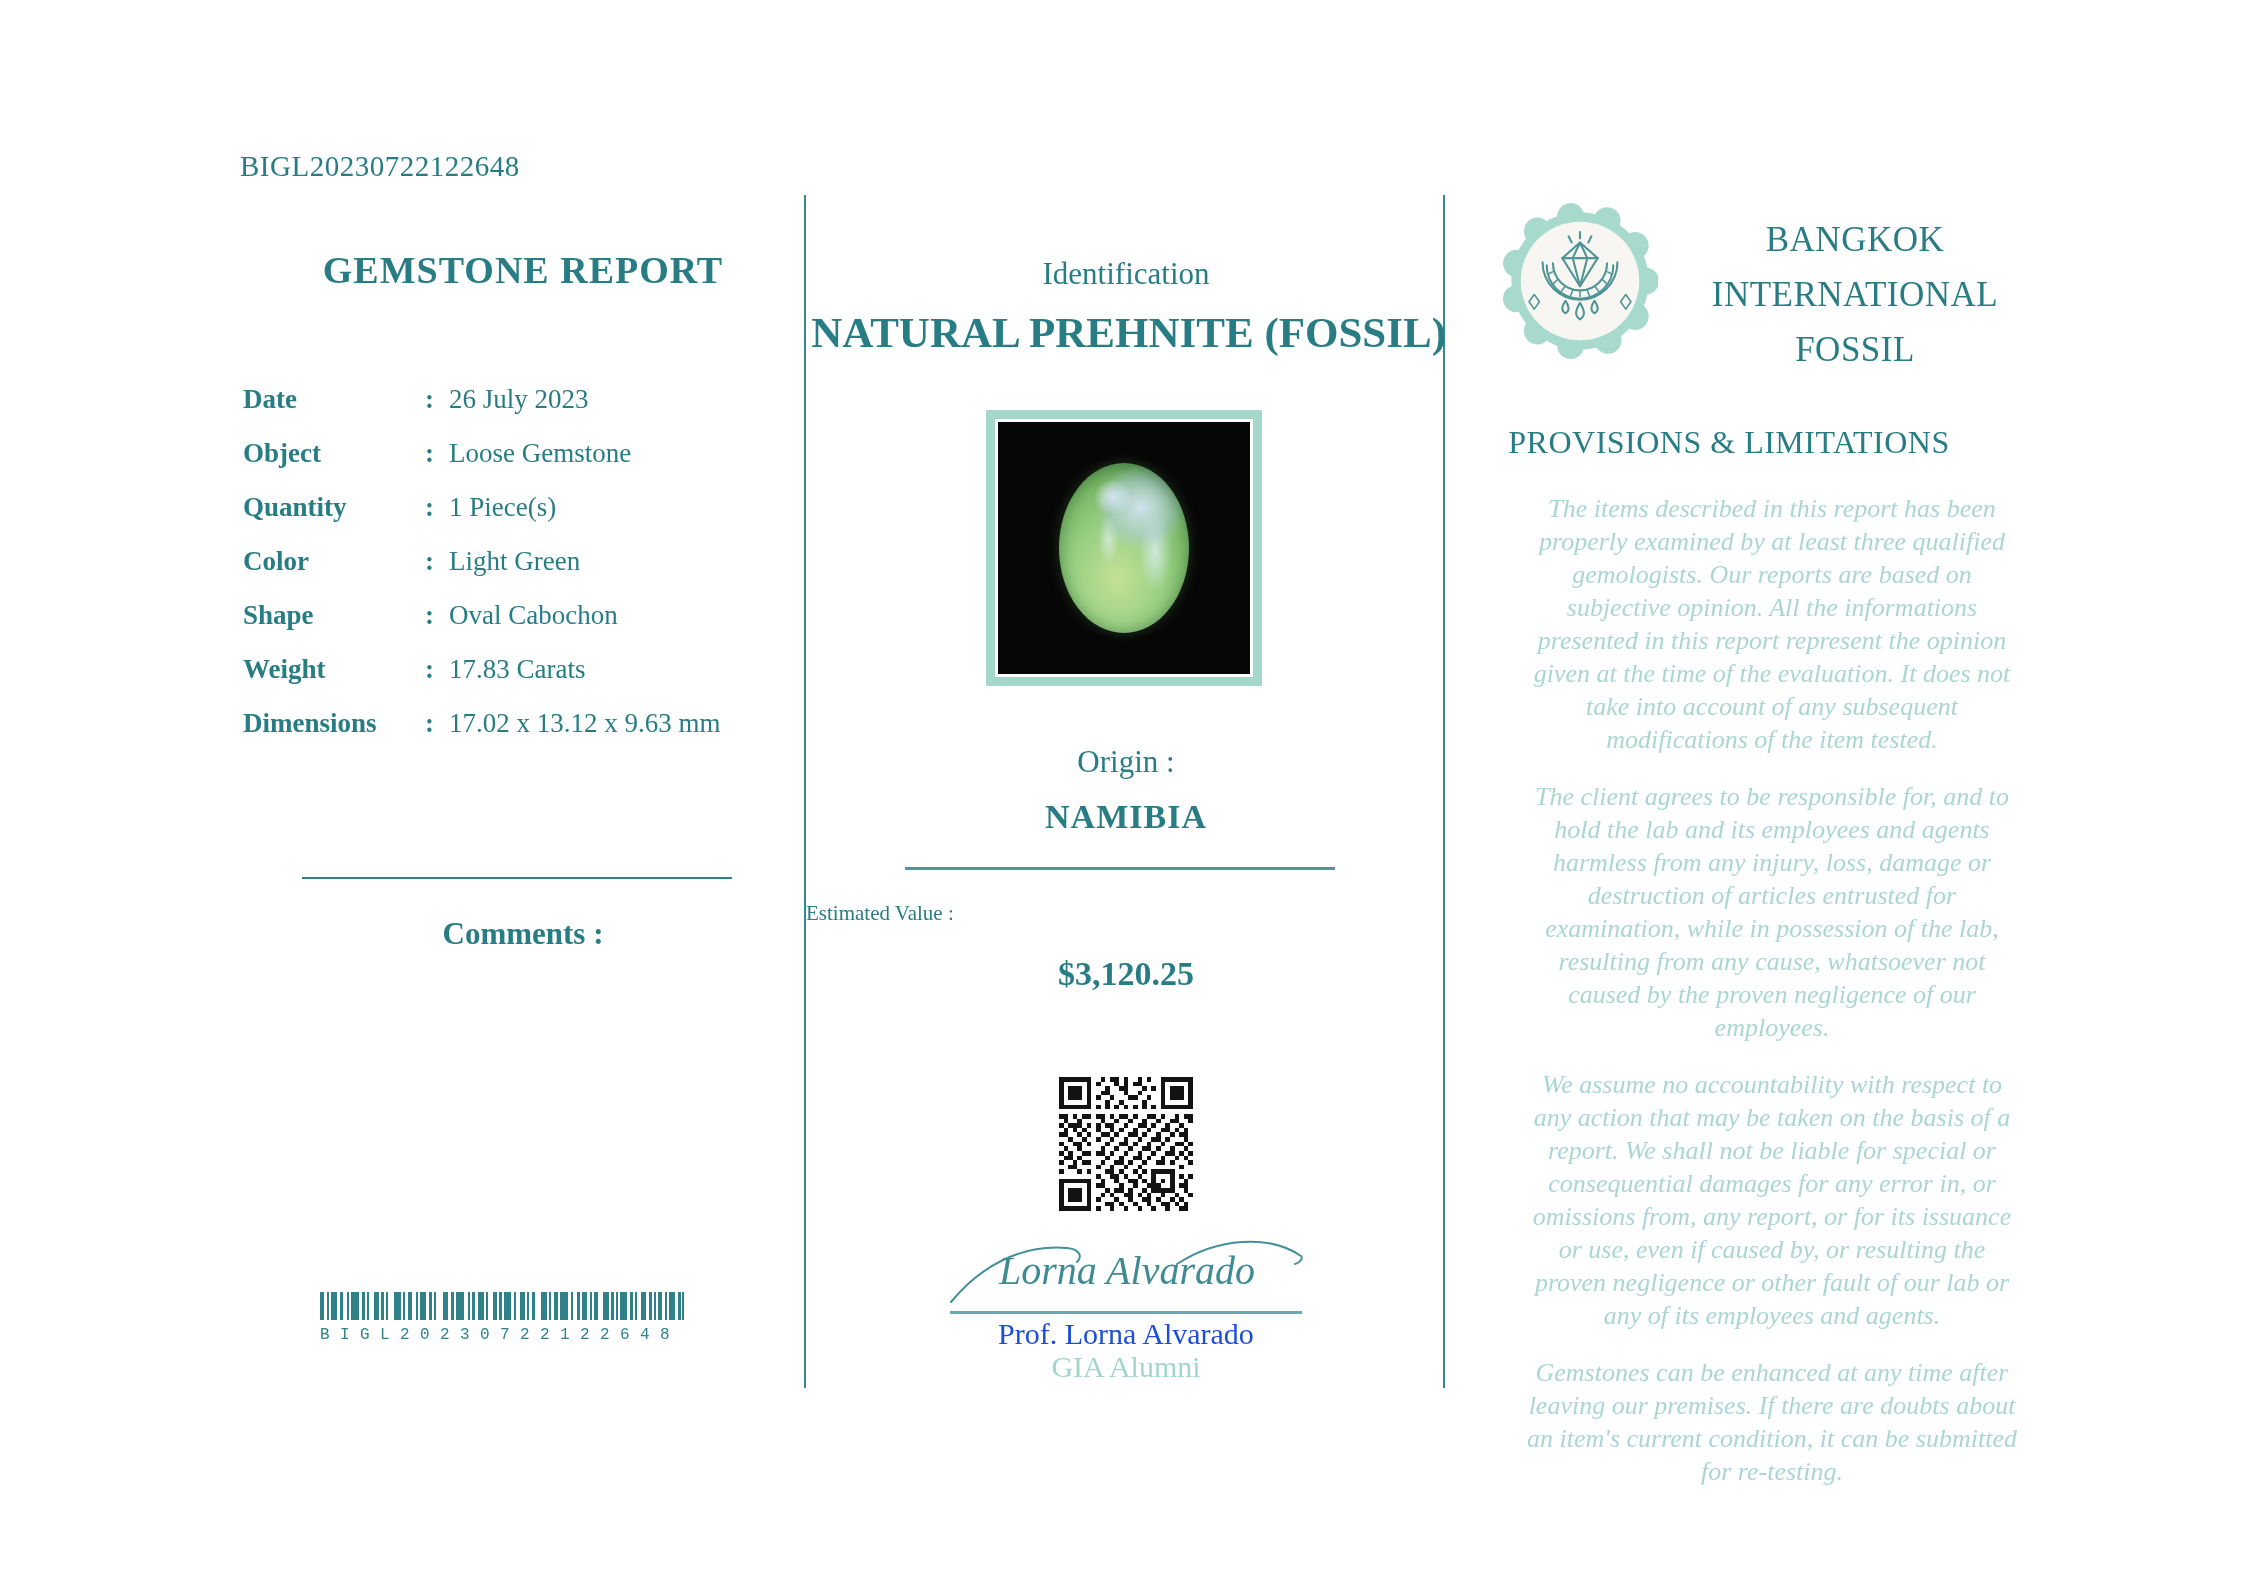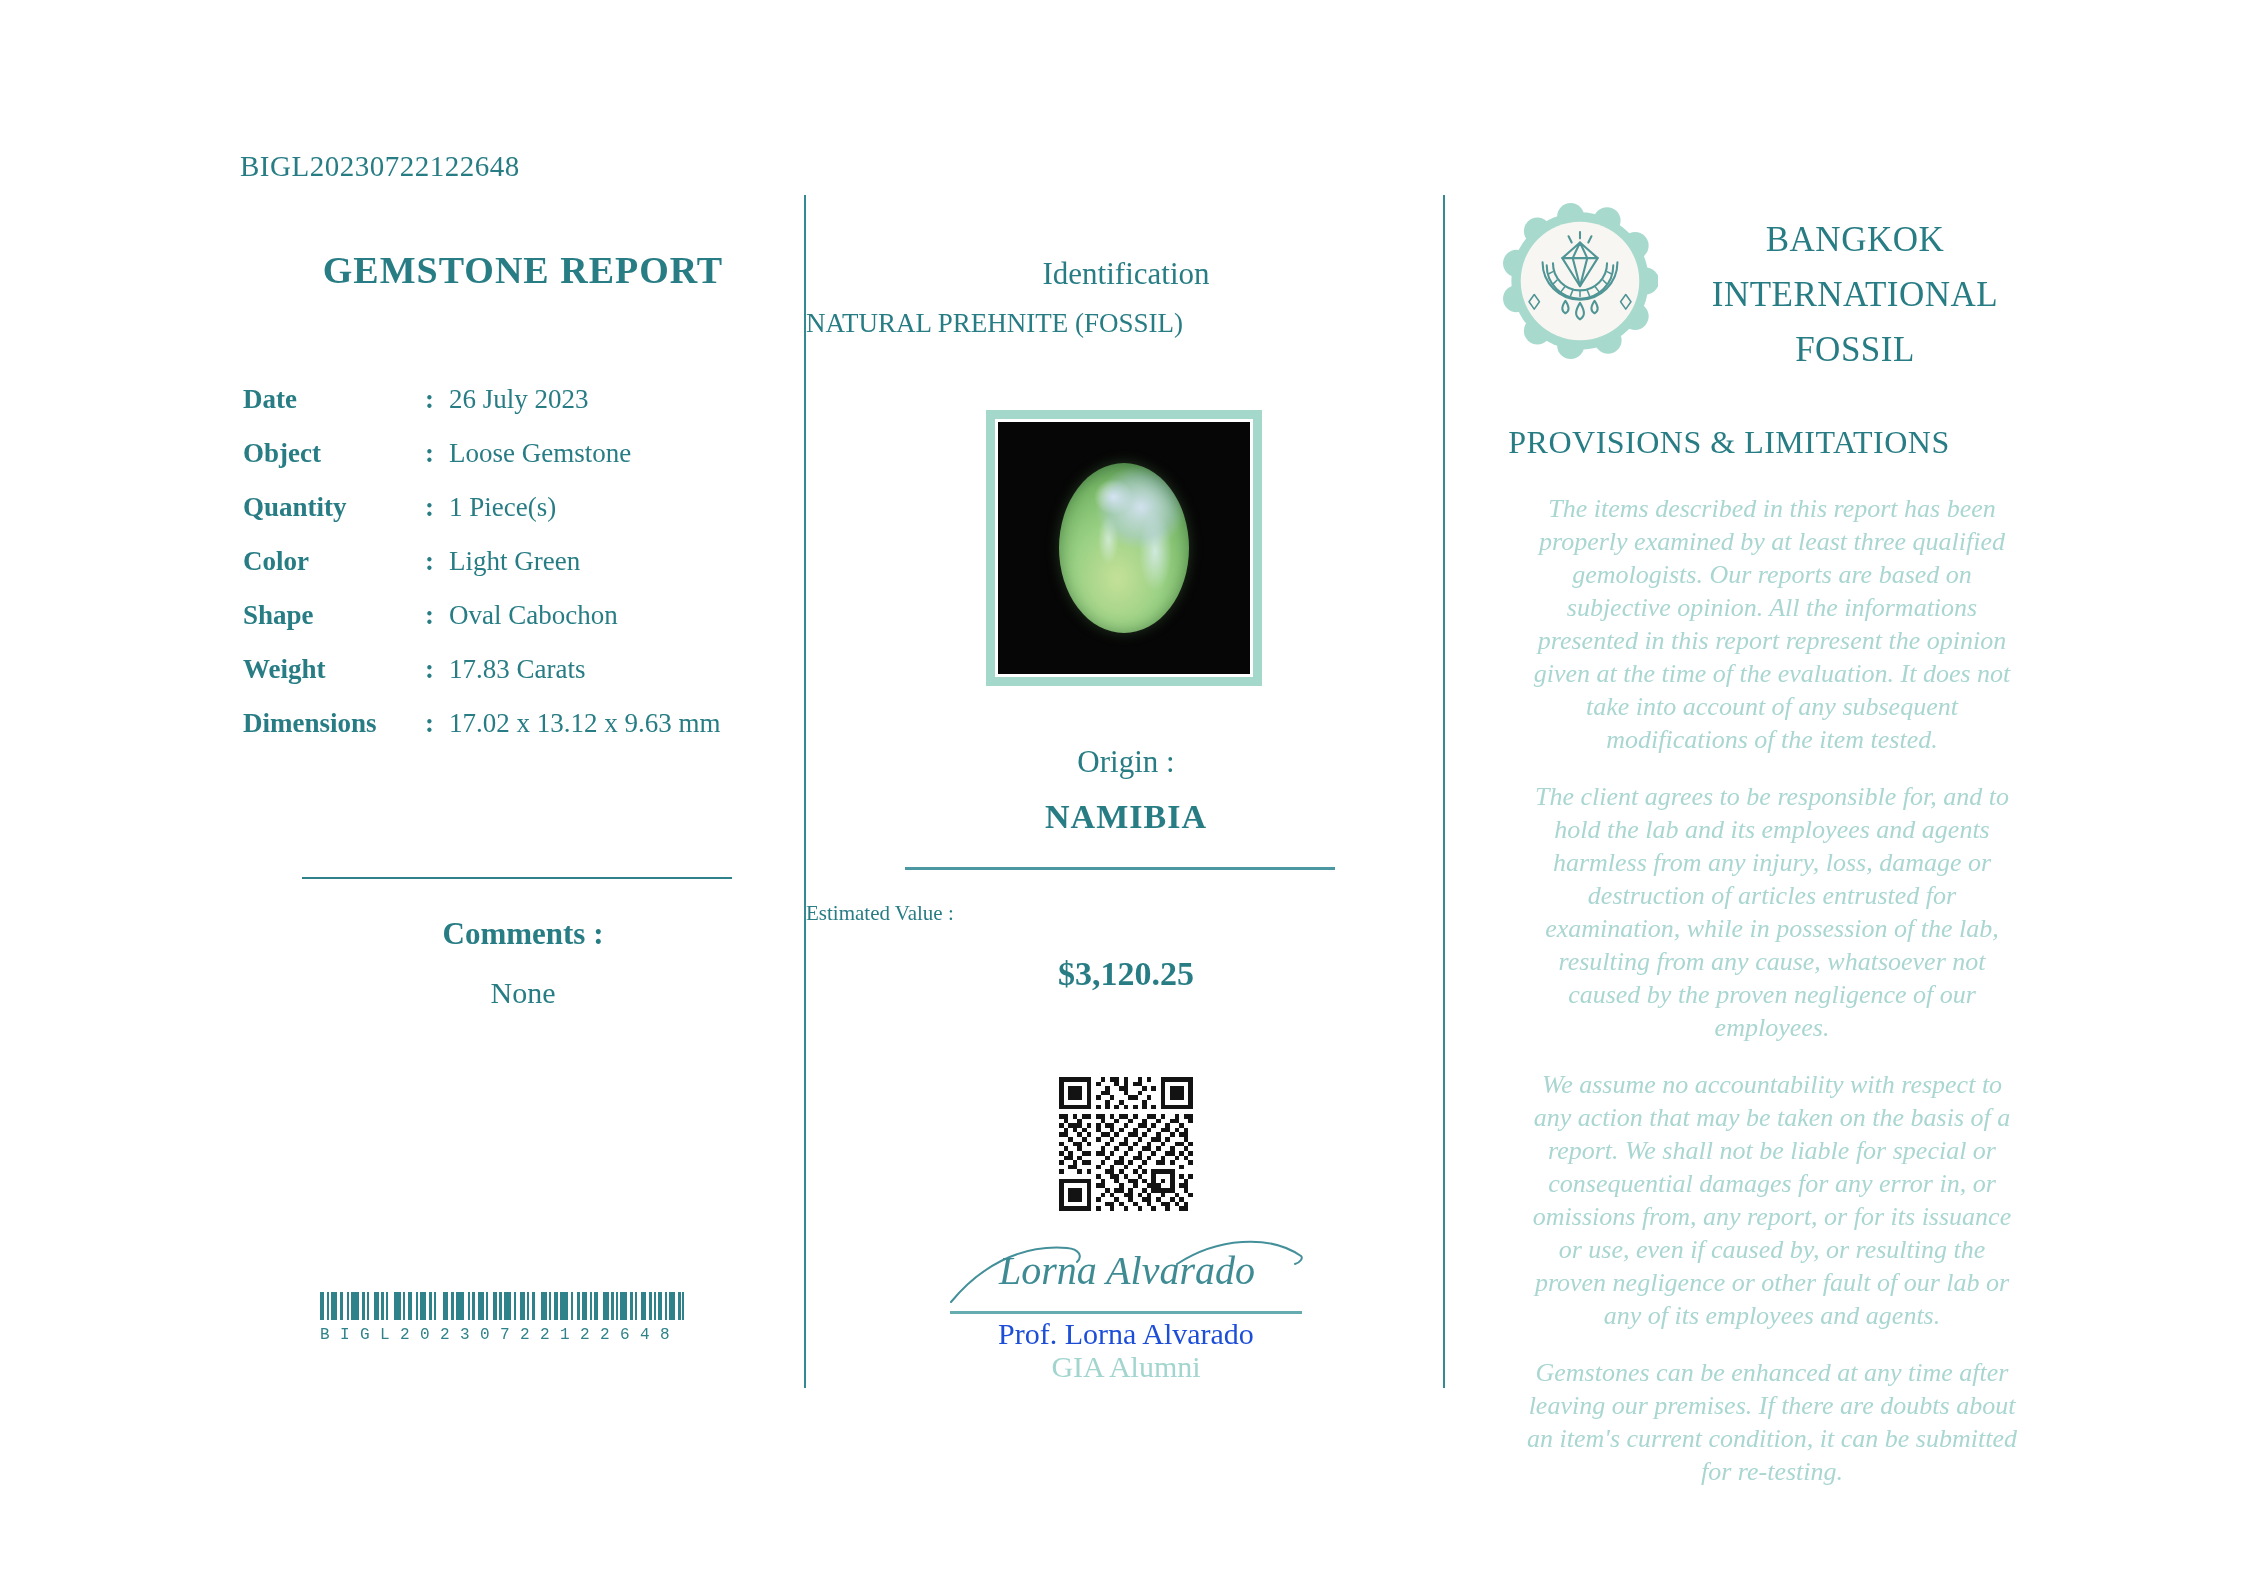--- a/index.html
+++ b/index.html
@@ -28,22 +28,22 @@
   .hr-comments{position:absolute;left:302px;top:877px;width:430px;height:2px;background:#2f8289;}
   .comments-label{position:absolute;left:240px;top:916px;width:566px;text-align:center;
     font-size:31px;font-weight:bold;}
   .comments-value{position:absolute;left:240px;top:976px;width:566px;text-align:center;font-size:30px;}
   .barcode-wrap{position:absolute;left:320px;top:1292px;width:364px;}
   .barcode-text{font-family:"Liberation Mono","DejaVu Sans Mono",monospace;
     font-size:16px;letter-spacing:10.4px;color:#2f8289;margin-top:2px;white-space:nowrap;}
 
   
   .ident-heading{position:absolute;left:806px;width:640px;top:256px;text-align:center;font-size:31px;}
-  .ident-result{position:absolute;left:806px;width:640px;top:308px;text-align:left;
-    font-size:27px;font-weight:normal;}
+  .ident-result{position:absolute;left:806px;width:640px;top:308px;text-align:right;
+    font-size:43px;font-weight:bold;}
   .photo-frame{position:absolute;left:986px;top:410px;width:276px;height:276px;
     box-sizing:border-box;border:9px solid #a3d8cb;background:#a3d8cb;}
   .photo-inner{box-sizing:border-box;width:100%;height:100%;border:3px solid #ffffff;
     background:#060606;display:flex;align-items:center;justify-content:center;}
   .gem{width:130px;height:170px;border-radius:50%;
     background:
       radial-gradient(45% 32% at 63% 26%, rgba(215,228,248,0.92), rgba(180,202,238,0.40) 55%, rgba(180,202,238,0) 78%),
       radial-gradient(20% 14% at 42% 20%, rgba(240,248,255,0.95), rgba(240,248,255,0) 75%),
       radial-gradient(16% 30% at 74% 52%, rgba(226,240,252,0.75), rgba(226,240,252,0) 78%),
       radial-gradient(10% 18% at 38% 45%, rgba(235,245,255,0.6), rgba(235,245,255,0) 80%),
@@ -118,21 +118,20 @@
     </div>
     <div class="row">
       <span class="lbl">Dimensions</span>
       <span class="colon">:</span>
       <span class="val">17.02 x 13.12 x 9.63 mm</span>
     </div>
   </div>
 
   <div class="hr-comments"></div>
   <div class="comments-label">Comments :</div>
-  <div class="comments-value">None</div>
 
   <div class="barcode-wrap">
     <svg width="364" height="28" viewBox="0 0 364 28" shape-rendering="crispEdges">
       <g fill="#2f8289">
         <rect x="0" y="0" width="4" height="28"></rect>
           <rect x="7" y="0" width="2" height="28"></rect>
           <rect x="11" y="0" width="6" height="28"></rect>
         <rect x="20" y="0" width="3" height="28"></rect>
           <rect x="27" y="0" width="2" height="28"></rect>
           <rect x="31" y="0" width="8" height="28"></rect>

